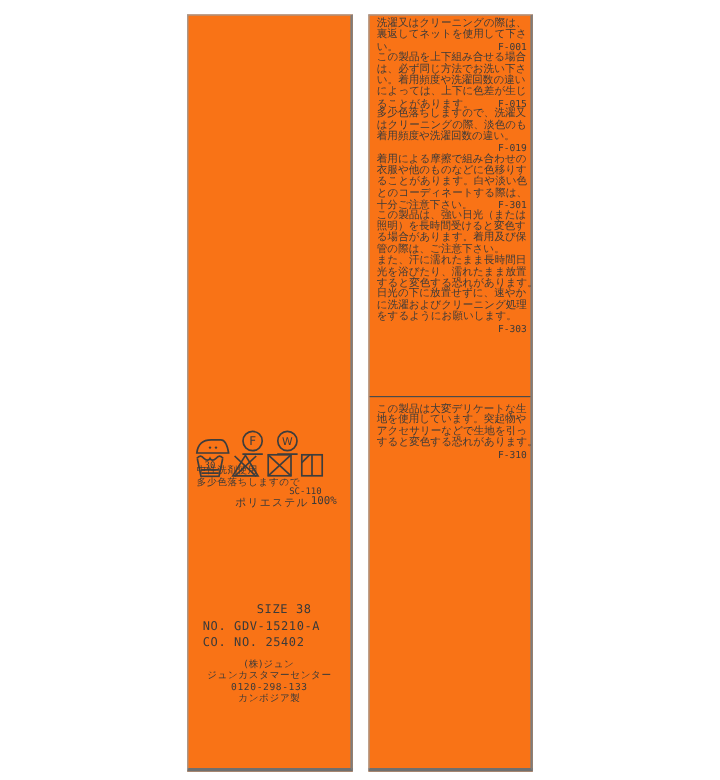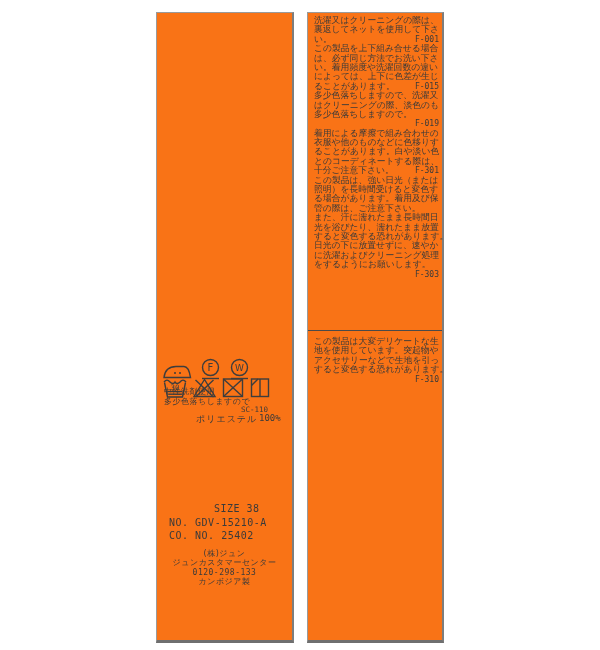--- a/index.html
+++ b/index.html
@@ -161,21 +161,21 @@
         </div>
         <div class="cline">
           <span class="txt">多少色落ちしますので、洗濯又</span>
           <span class="code"></span>
         </div>
         <div class="cline">
           <span class="txt">はクリーニングの際、淡色のも</span>
           <span class="code"></span>
         </div>
         <div class="cline">
-          <span class="txt">多少色落ちしますので。</span>
+          <span class="txt">着用頻度や洗濯回数の違い。</span>
           <span class="code"></span>
         </div>
         <div class="cline">
           <span class="txt"></span>
           <span class="code">F-019</span>
         </div>
         <div class="cline">
           <span class="txt">着用による摩擦で組み合わせの</span>
           <span class="code"></span>
         </div>

